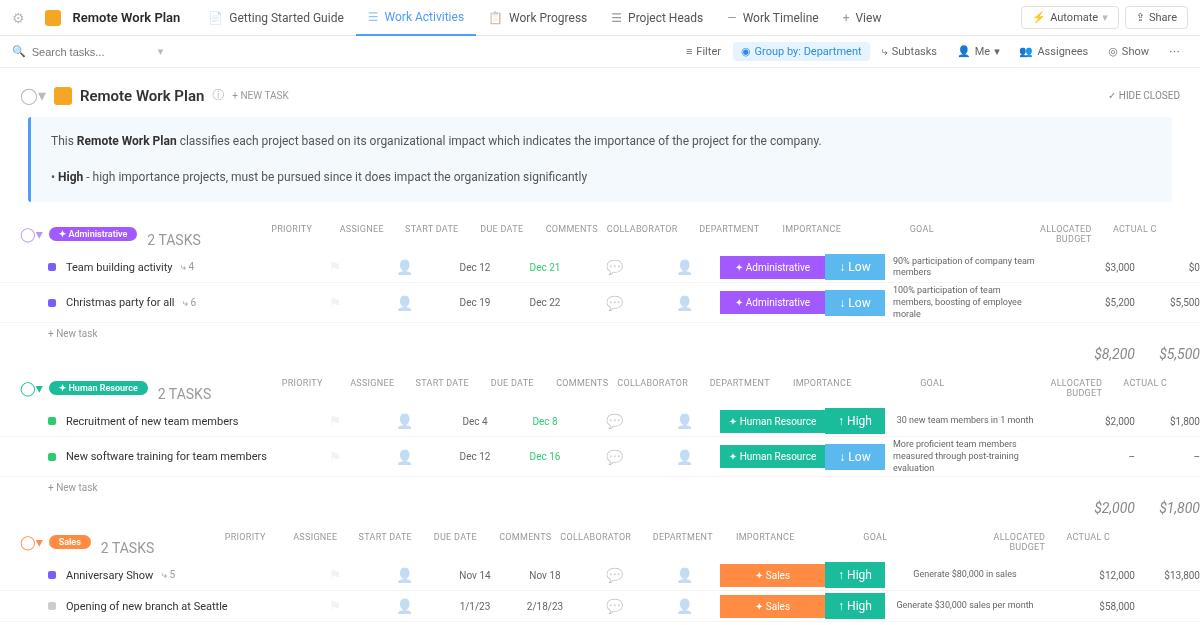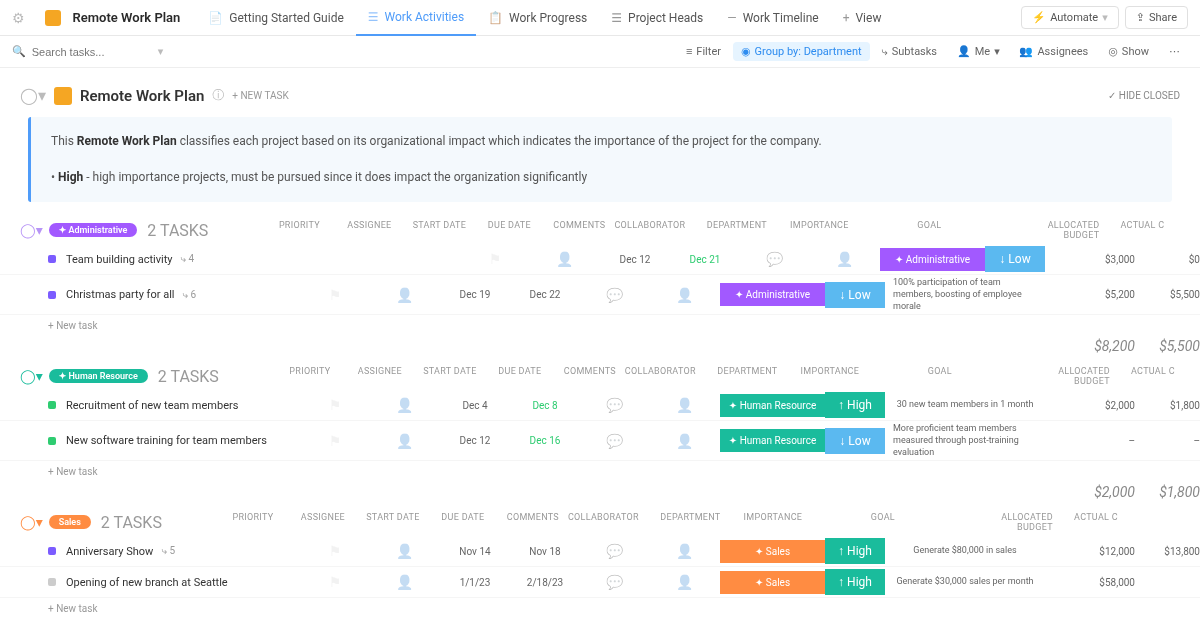--- a/index.html
+++ b/index.html
@@ -36,21 +36,21 @@
 
 .desc-box { margin: 4px 28px 14px 28px; padding: 14px 20px; background: #f4f9fd; border-left: 3px solid #4f9cf9; border-radius: 3px; font-size: 12px; color: #555; line-height: 1.8; }
 .desc-box b { color: #333; }
 .desc-box .bullets { margin-top: 14px; }
 
 
 .group { margin: 0 0 6px 0; }
 .group-header { display: flex; align-items: center; padding: 4px 20px 4px 20px; font-size: 10px; color: #888; text-transform: uppercase; position: relative; }
 .group-header .caret { color: #b794f6; font-size: 14px; margin-right: 6px; }
 .group-header .pill { padding: 2px 10px; border-radius: 10px; color: #fff; font-size: 9px; text-transform: none; font-weight: 600; margin-right: 10px; display: inline-flex; align-items: center; gap: 4px; }
-.group-header .taskcount { color: #999; font-size: 16px; text-transform: none; }
+.group-header .taskcount { color: #999; font-size: 14px; text-transform: none; margin-top: 12px; }
 .col-headers { display: flex; flex: 1; margin-left: 0; }
 .col-h { text-align: center; color: #999; font-size: 9px; letter-spacing: 0.3px; }
 
 
 .row { display: flex; align-items: center; min-height: 30px; padding: 2px 0 2px 48px; font-size: 11px; border-bottom: 1px solid #f5f5f5; }
 .row .status-sq { width: 8px; height: 8px; border-radius: 2px; margin-right: 10px; flex-shrink: 0; }
 .row .taskname { flex-shrink: 0; color: #333; }
 .row .subct { color: #999; font-size: 10px; margin-left: 8px; display: inline-flex; align-items: center; gap: 2px; }
 .row .cols { display: flex; margin-left: auto; align-items: center; }
 .cell { text-align: center; font-size: 10px; color: #666; display: flex; align-items: center; justify-content: center; }
@@ -217,20 +217,21 @@
           </div>
         <div class="cell icon w-cl">
             <span class="fade-icon">👤</span>
           </div>
         <div class="cell w-dept" style="padding:0;">
             <div class="dept-chip" style="background:#a259ff">✦ Administrative</div>
           </div>
         <div class="cell w-imp" style="padding:0;">
             <div class="imp-chip" style="background:#5bb9f0">↓ Low</div>
           </div>
+        <div class="cell w-goal goal-text">90% participation of company team members</div>
         <div class="cell w-bud" style="justify-content:flex-end;">$3,000</div>
         <div class="cell w-act" style="justify-content:flex-end;">$0</div>
       </div>
     </div>
       <div class="row">
       <span class="status-sq" style="background:#7b5cff"></span>
       <span class="taskname">Christmas party for all</span>
       <span class="subct">⤷ 6</span>
       <div class="cols">
         <div class="cell icon w-pri">

